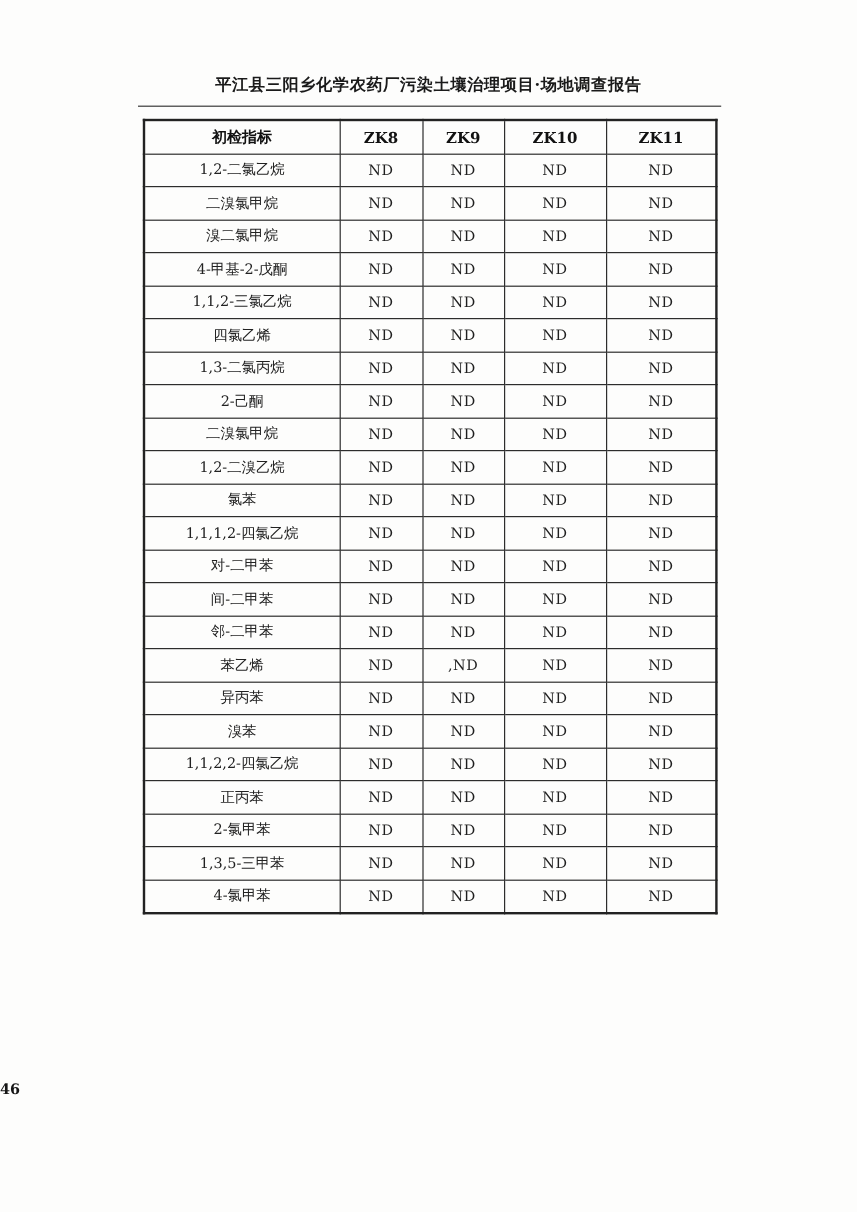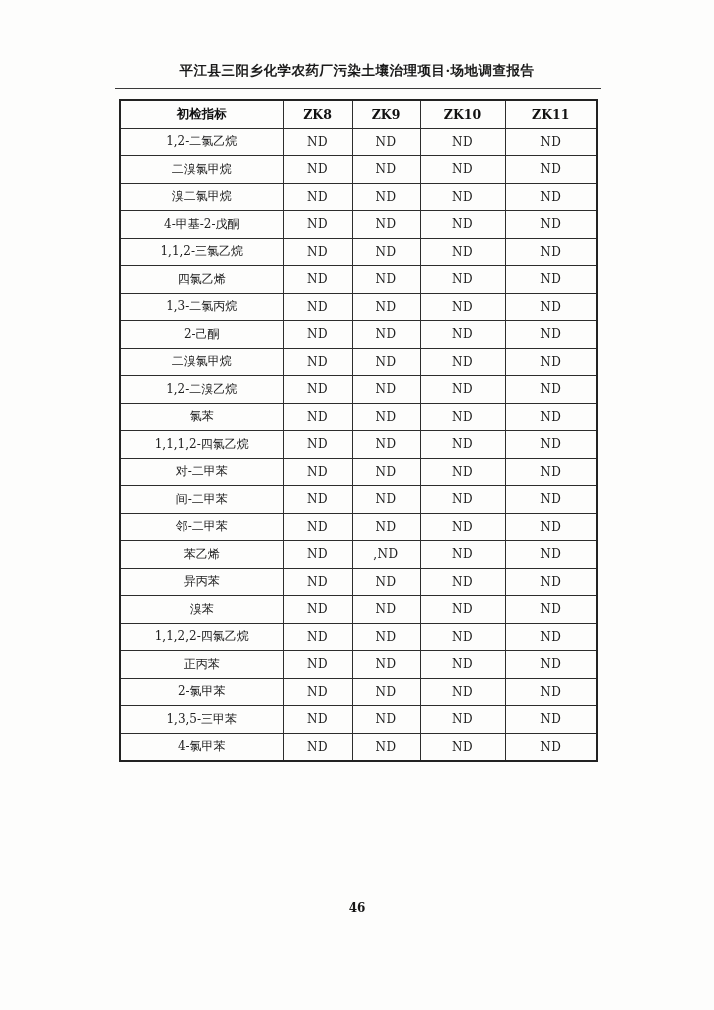--- a/index.html
+++ b/index.html
@@ -75,21 +75,21 @@
     font-size: 12px;
     font-weight: normal;
     color: #1f1f1f;
     letter-spacing: 0.5px;
   }
   .page-number {
     position: absolute;
     top: 901px;
     left: 0;
     width: 100%;
-    text-align: center;
+    text-align: left;
     font-size: 12px;
     font-weight: bold;
     color: #161616;
   }
 </style>
 </head>
 <body>
 
 <div class="page">
 

